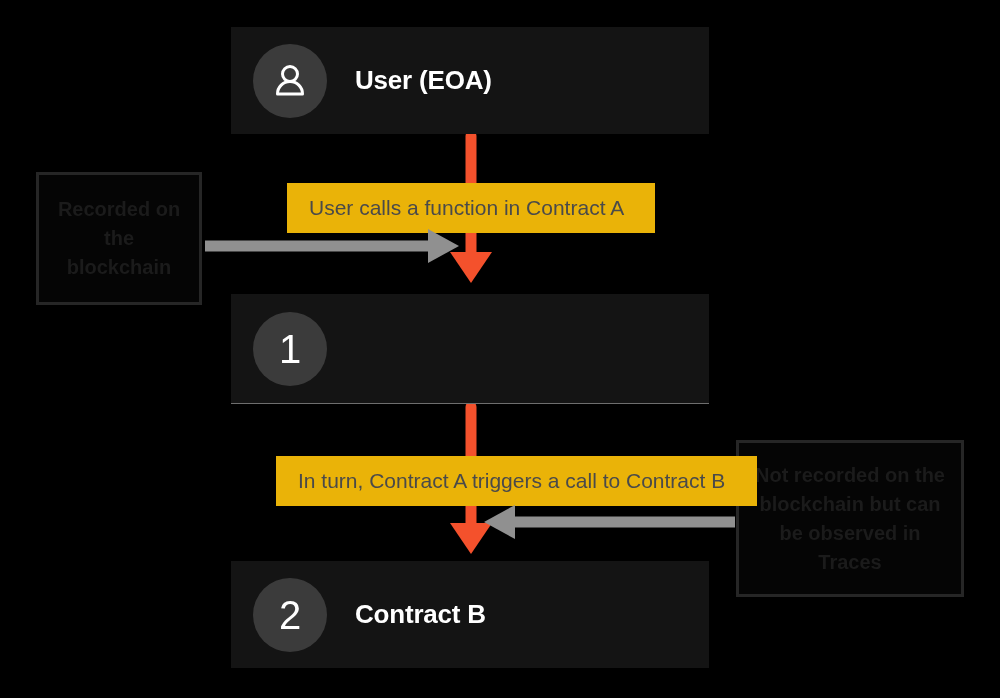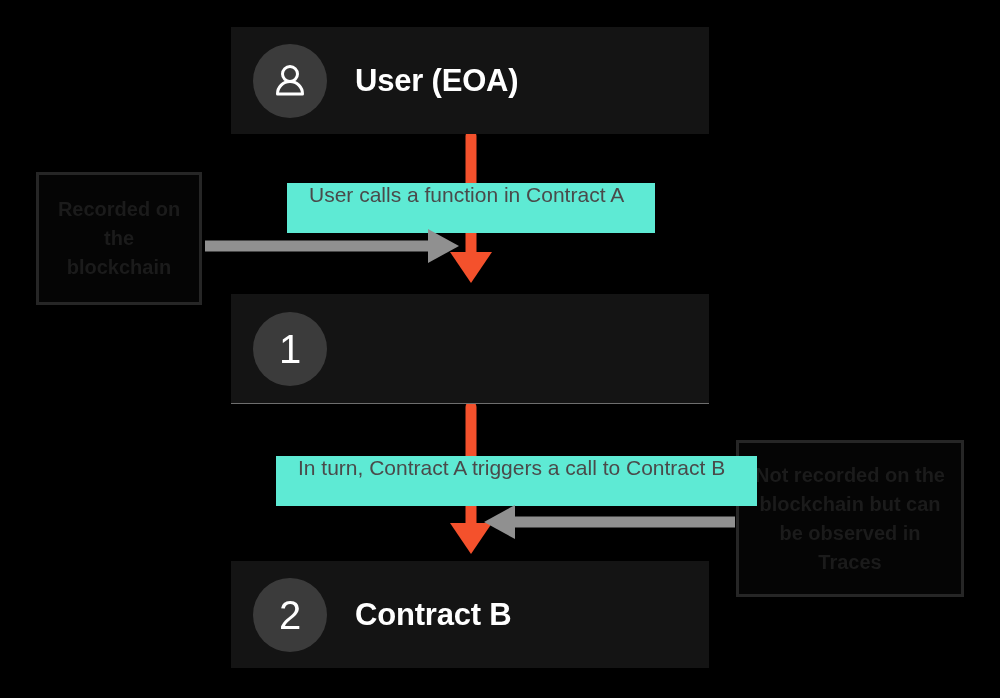--- a/index.html
+++ b/index.html
@@ -43,34 +43,34 @@
     margin-left: 22px;
   }
   .node-badge-num {
     color: #ffffff;
     font-size: 40px;
     font-weight: 400;
     line-height: 1;
   }
   .node-label {
     color: #ffffff;
-    font-size: 31px;
+    font-size: 26px;
     font-weight: 700;
     letter-spacing: -0.2px;
     margin-left: 28px;
     white-space: nowrap;
   }
   .user-svg { display:block; }
 
   
   .caption {
     position: absolute;
-    background: #5eead4;
+    background: #eab308;
     display: flex;
-    align-items: flex-start;
+    align-items: center;
     box-sizing: border-box;
     z-index: 6;
   }
   .caption-text {
     color: #4a4a4a;
     font-size: 21px;
     font-weight: 400;
     white-space: nowrap;
     padding-left: 22px;
   }

